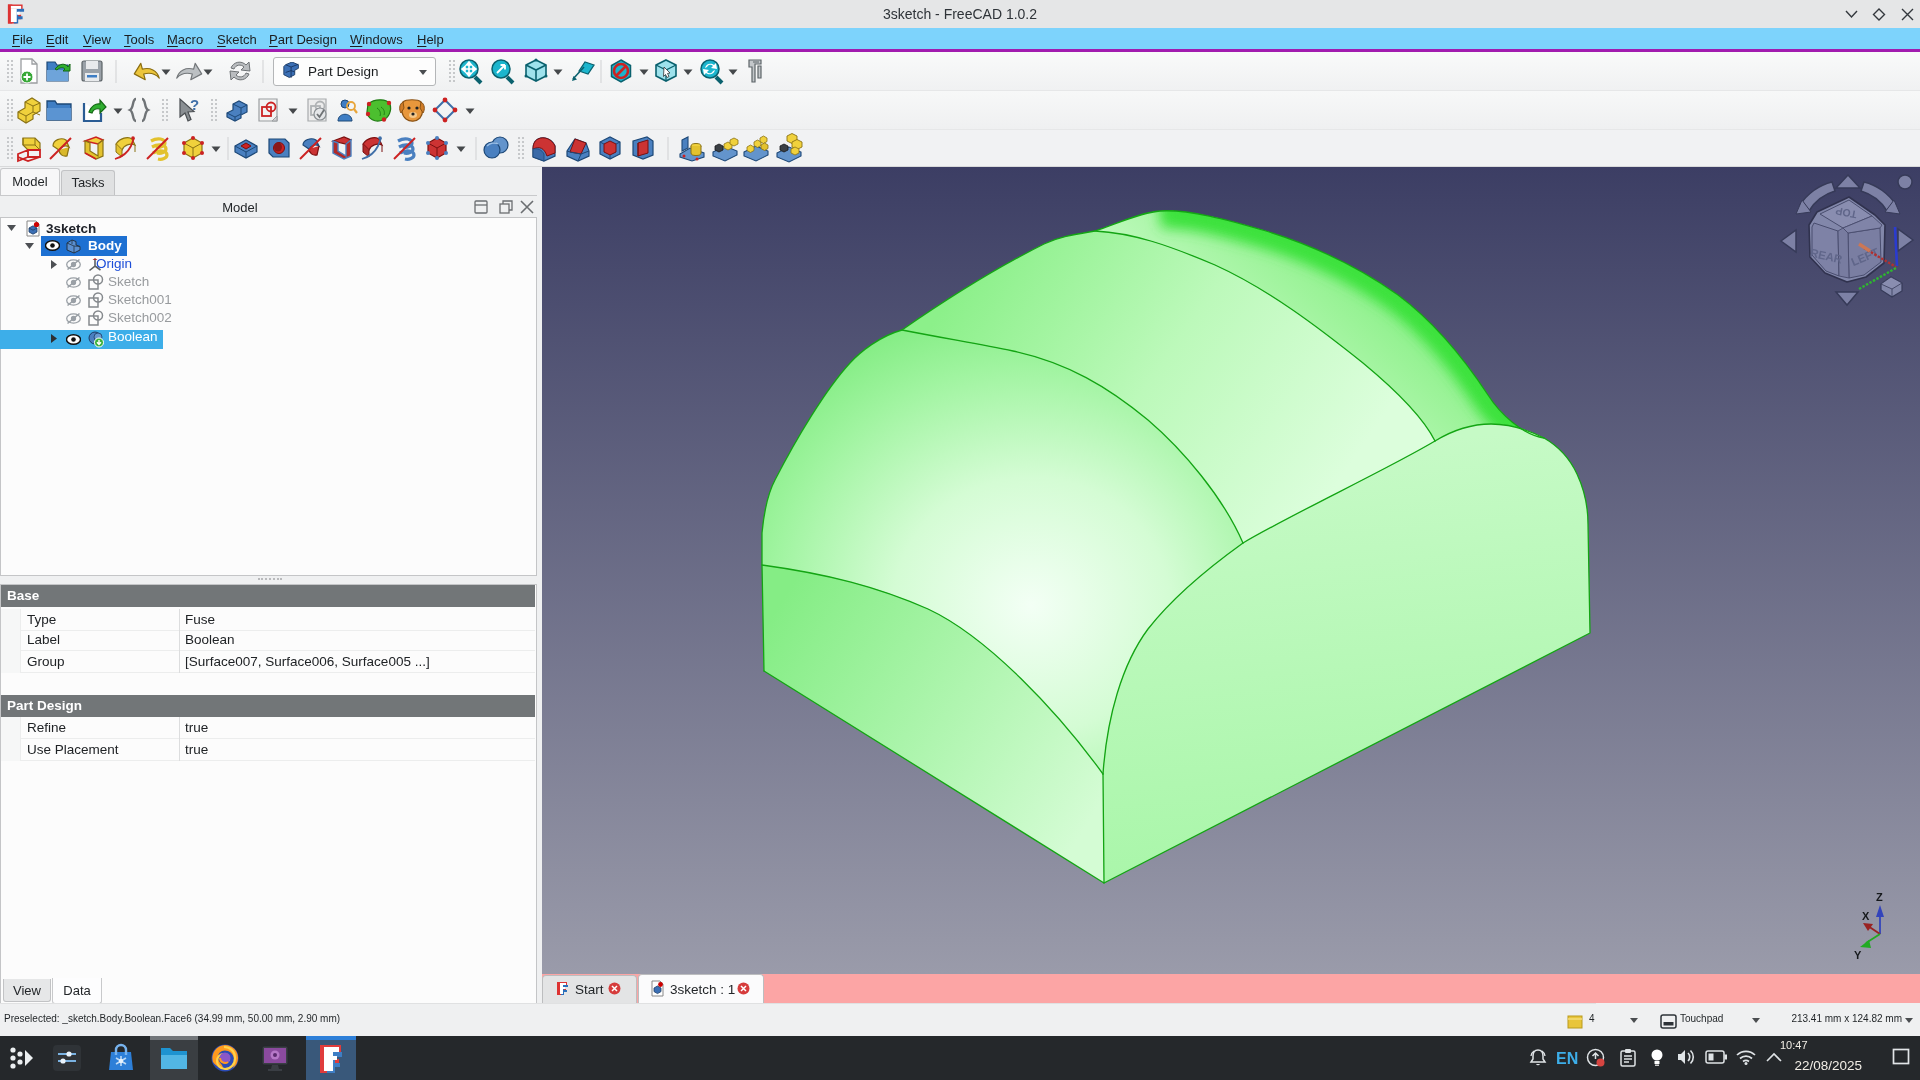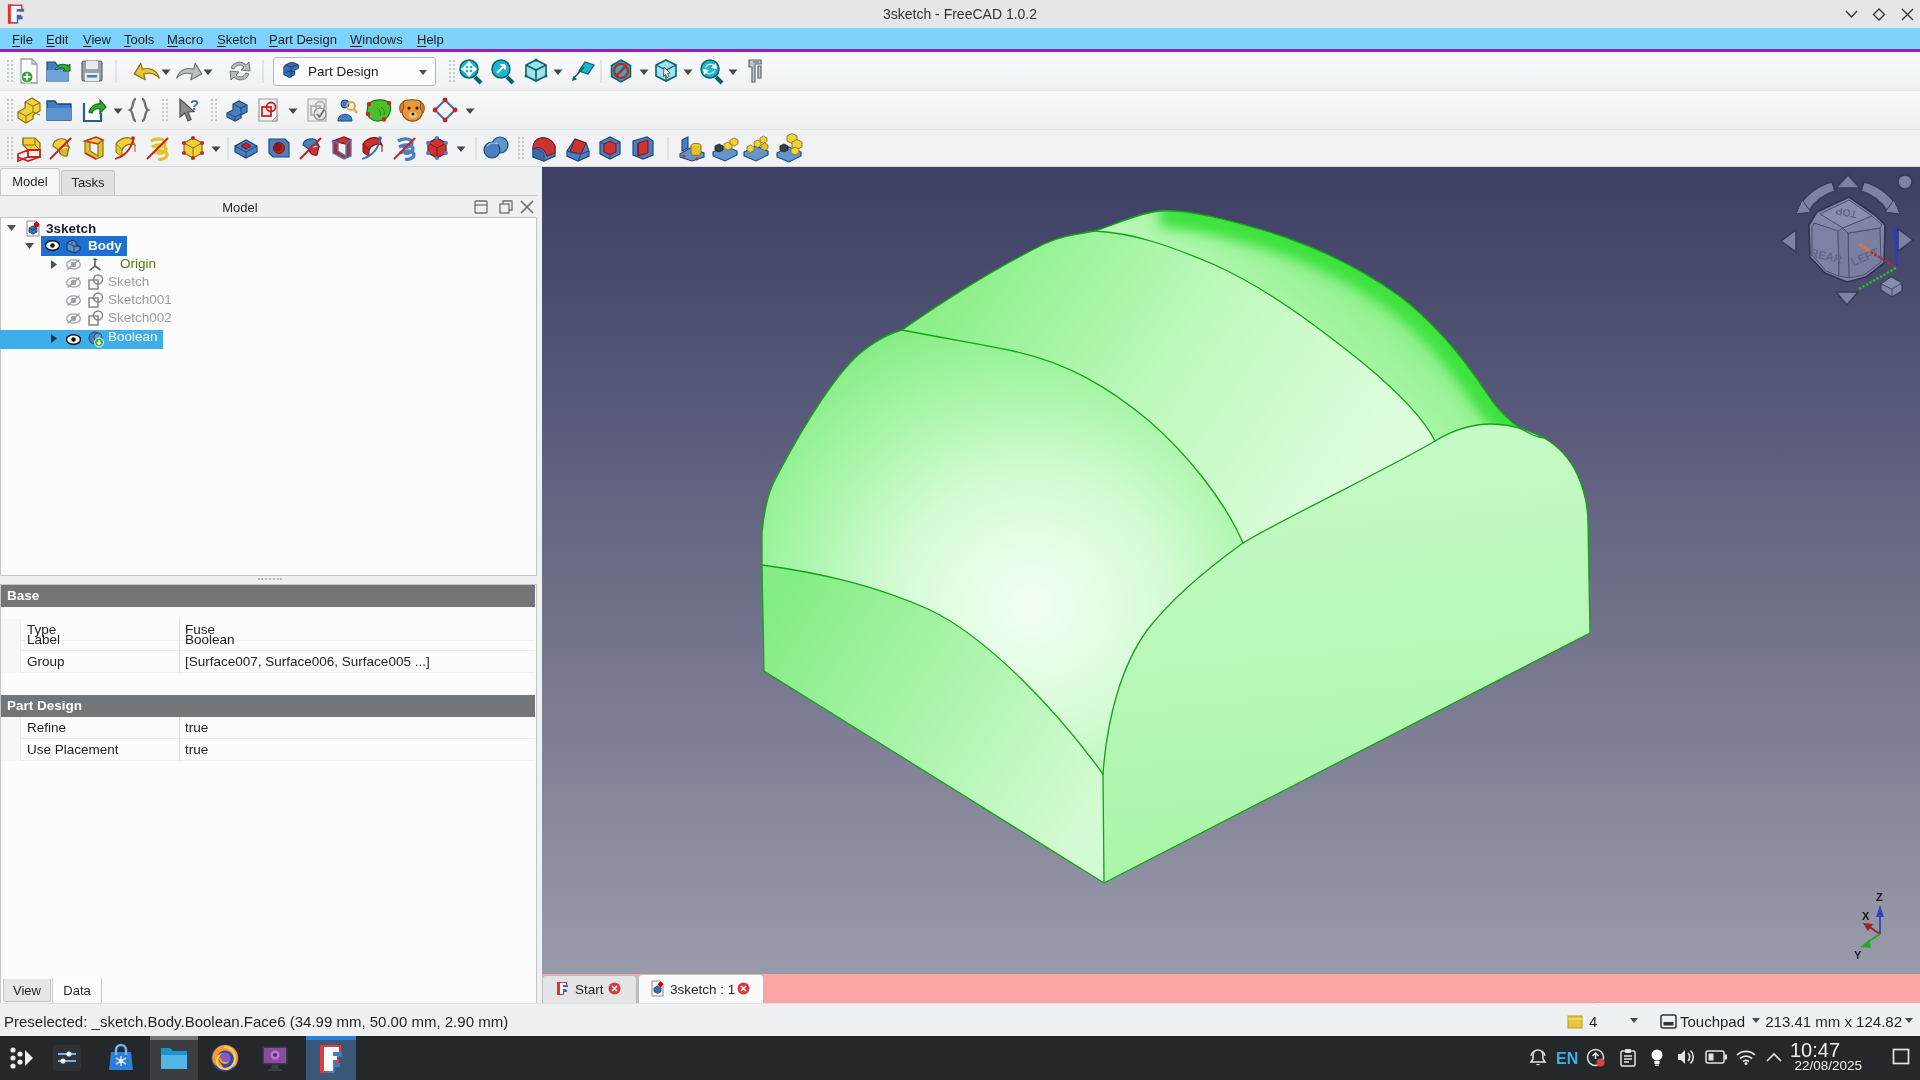--- a/index.html
+++ b/index.html
@@ -24,21 +24,21 @@
 
 #panel { left:0; top:167px; width:542px; height:836px; background:#eff0f1; }
 .tab { position:absolute; font-size:13px; color:#232629; text-align:center; }
 .prophead { position:absolute; left:0; width:534px; height:22px; background:#727678; color:#fff; font-weight:bold; padding:3px 0 0 6px; }
 .proprow { position:absolute; left:0; width:534px; height:22px; border-bottom:1px solid #eceded; }
 .proplbl { position:absolute; left:26px; top:3px; color:#202326; }
 .propval { position:absolute; left:184px; top:3px; color:#202326; }
 .propdiv { position:absolute; left:178px; top:0; width:1px; height:22px; background:#dcddde; }
 .propgut { position:absolute; left:0; top:0; width:20px; height:22px; background:#f6f7f7; border-right:1px solid #eceded; }
 
-#statusbar { left:0; top:1003px; width:1596px; height:33px; background:#eff0f1; border-top:1px solid #e0e1e2; font-size:15px; color:#1f2326; }
+#statusbar { left:0; top:1003px; width:1596px; height:33px; background:#eff0f1; border-top:1px solid #e0e1e2; font-size:10px; color:#1f2326; }
 
 #taskbar { left:0; top:1036px; width:1920px; height:44px; background:#25282b; }
 
 #viewport { left:542px; top:167px; width:1378px; height:807px; background:linear-gradient(#3c3e64,#9a9baa); }
 
 #mditabs { left:542px; top:974px; width:1378px; height:29px; background:#fca5a5; }
 .mditab { position:absolute; top:1px; height:28px; border:1px solid #bcbdbf; border-bottom:none; border-radius:4px 4px 0 0; font-size:13.5px; color:#232629; }
 </style>
 </head>
 <body>
@@ -545,21 +545,21 @@
             <circle cx="7.5" cy="6.5" r="2" fill="#9aa0a6"></circle>
             <path d="M 1.5,11.5 L 13.5,1.5" stroke-width="1.6"></path>
           </g>
         </svg>
       <svg class="abs" style="left:87px;top:40px" width="16" height="16" viewBox="0 0 16 16">
           <g stroke="#5c6063" stroke-width="1.6" fill="none">
             <path d="M 8,2 L 8,9 L 2.5,13.5 M 8,9 L 13.5,13"></path>
           </g>
           <path d="M 8,1 l 2.5,2 -5,0 z" fill="#b03333"></path>
         </svg>
-      <span class="abs" style="left:120px;top:39px;color:#4d7c0f;">Origin</span>
+      <span class="abs" style="left:96px;top:39px;color:#1d4ed8;">Origin</span>
       <svg class="abs" style="left:66px;top:59px" width="15" height="13" viewBox="0 0 15 13">
           <g stroke="#9aa0a6" stroke-width="1.3" fill="none">
             <ellipse cx="7.5" cy="6.5" rx="6.8" ry="4.6"></ellipse>
             <circle cx="7.5" cy="6.5" r="2" fill="#9aa0a6"></circle>
             <path d="M 1.5,11.5 L 13.5,1.5" stroke-width="1.6"></path>
           </g>
         </svg>
       <svg class="abs" style="left:87px;top:57px" width="17" height="17" viewBox="0 0 17 17">
           <g stroke="#85898d" stroke-width="1.5" fill="none">
             <rect x="2" y="6" width="9" height="9"></rect>
@@ -610,21 +610,21 @@
         <path d="M 12,10 L 12,14 M 10,12.2 L 12,14.4 14,12.2" stroke="#fff" stroke-width="1.4" fill="none"></path>
       </svg>
       <span class="abs" style="left:108px;top:112px;color:#fff;">Boolean</span>
     </div>
 
     <div class="abs" style="left:258px;top:411px;width:24px;height:4px;border-top:2px dotted #b9babc;"></div>
 
     <div class="abs" style="left:0;top:417px;width:537px;height:561px;background:#fcfcfc;border:1px solid #c4c5c7;"></div>
     <div id="props" class="abs" style="left:1px;top:418px;width:535px;height:559px;font-size:13.5px;">
       <div class="prophead" style="top:0;">Base</div>
-      <div class="proprow" style="top:34px;">
+      <div class="proprow" style="top:24px;">
           <div class="propgut"></div>
           <div class="propdiv"></div>
           <span class="proplbl">Type</span>
           <span class="propval">Fuse</span>
         </div>
       <div class="proprow" style="top:44px;">
           <div class="propgut"></div>
           <div class="propdiv"></div>
           <span class="proplbl">Label</span>
           <span class="propval">Boolean</span>
@@ -784,19 +784,19 @@
       <rect x="19.5" y="4.5" width="2.5" height="5" fill="#dfe3e6"></rect>
       <rect x="3.5" y="3.5" width="5" height="7" fill="#dfe3e6"></rect>
     </svg>
     <svg class="abs" style="left:1736px;top:13px" width="20" height="16" viewBox="0 0 20 16">
       <path d="M 1,6 a13,13 0 0 1 18,0 M 4,9.5 a9,9 0 0 1 12,0 M 7,12.5 a5,5 0 0 1 6,0" stroke="#dfe3e6" stroke-width="1.7" fill="none"></path>
       <circle cx="10" cy="14.5" r="1.5" fill="#dfe3e6"></circle>
     </svg>
     <svg class="abs" style="left:1766px;top:16px" width="16" height="10">
         <path d="M 1,9 L 8,2 15,9" stroke="#dfe3e6" stroke-width="1.6" fill="none"></path>
       </svg>
-    <span class="abs" style="left:1780px;top:3px;width:70px;text-align:center;color:#f2eee6;font-size:20px;">10:47</span>
+    <span class="abs" style="left:1780px;top:3px;width:70px;text-align:left;color:#f2eee6;font-size:11px;">10:47</span>
     <span class="abs" style="left:1778px;top:22px;width:84px;text-align:right;color:#f2eee6;font-size:13.5px;">22/08/2025</span>
     <svg class="abs" style="left:1892px;top:12px" width="18" height="17">
         <rect x="1.5" y="1.5" width="15" height="14" fill="none" stroke="#e2e5e8" stroke-width="1.7"></rect>
       </svg>
   </div>
 </div>
 
 </body></html>

